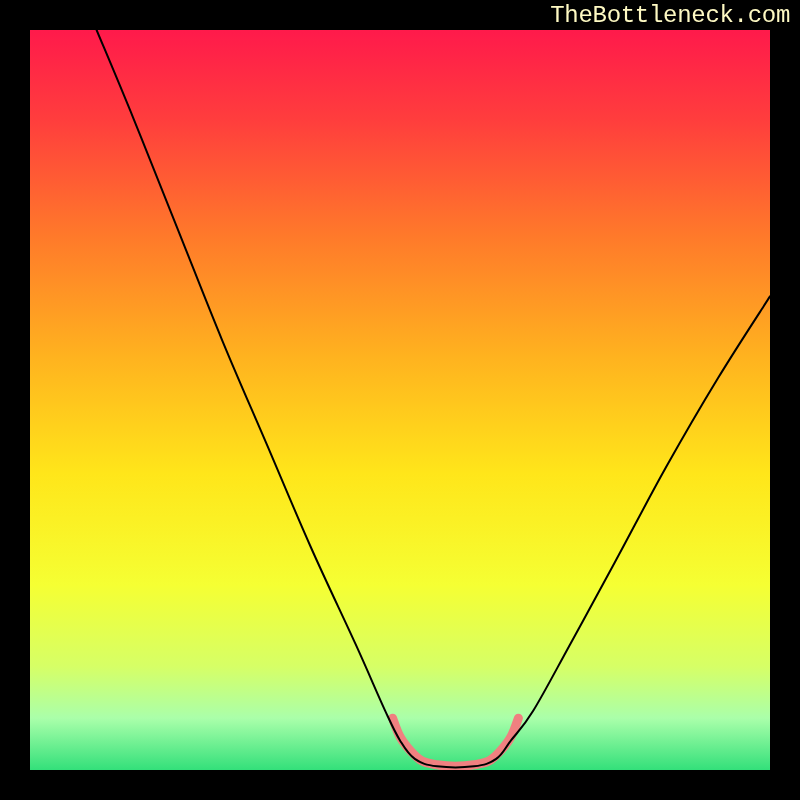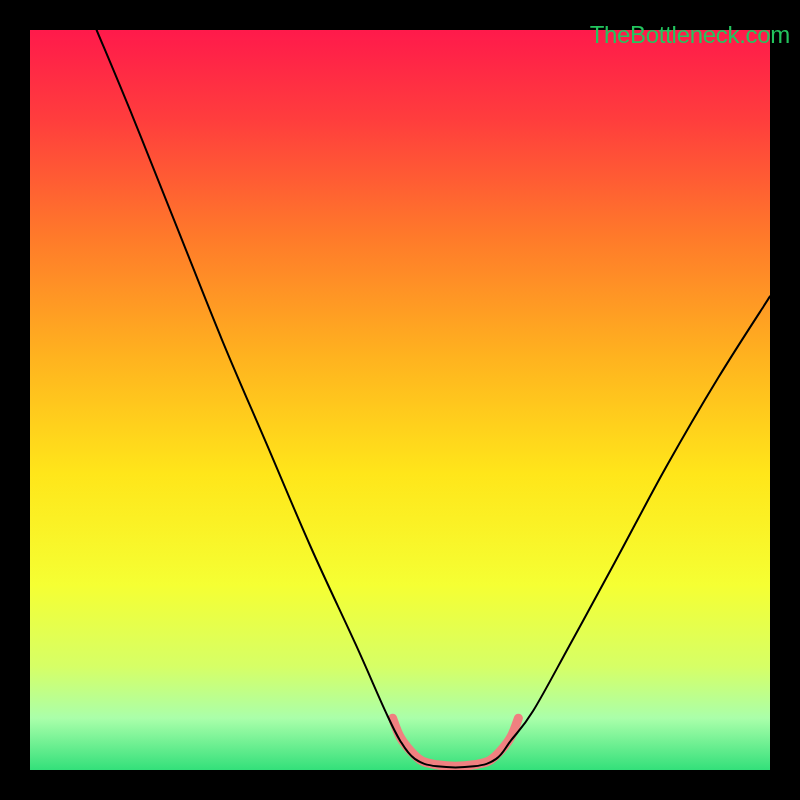--- a/index.html
+++ b/index.html
@@ -22,25 +22,24 @@
     position: absolute;
     left: 30px;
     top: 30px;
     width: 740px;
     height: 740px;
   }
   .watermark {
     position: absolute;
     top: 2px;
     right: 10px;
-    color: #22c55e;
-    font-family: Liberation Sans, sans-serif;
+    color: #fef9c3;
+    font-family: Liberation Mono, monospace;
     font-size: 24px;
     letter-spacing: -0.3px;
-    margin-top: 19px;
   }
   svg {
     display: block;
   }
 </style>
 </head>
 <body>
 
 <div class="frame">
 

